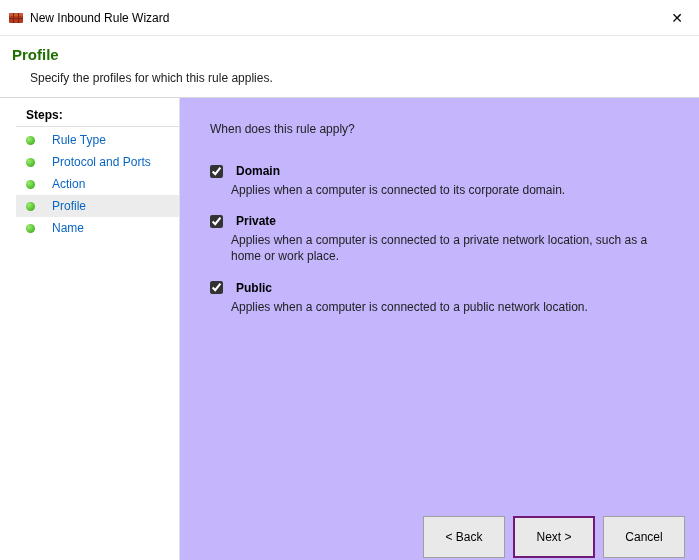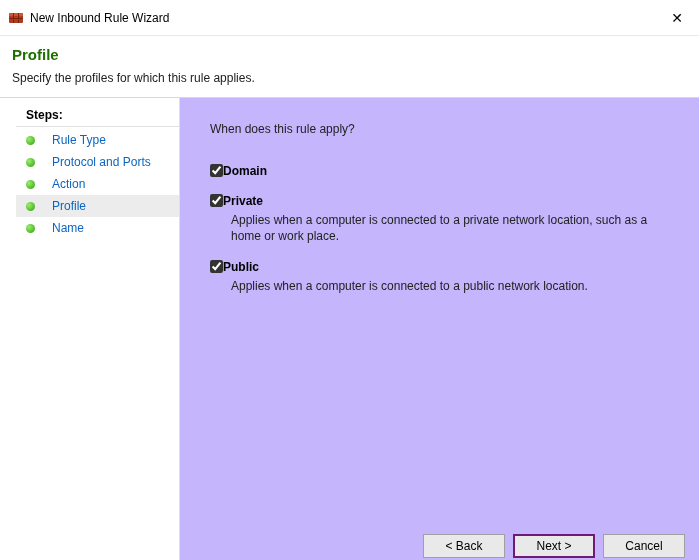--- a/index.html
+++ b/index.html
@@ -28,20 +28,21 @@
   }
   .header h1 {
     color: #1f6f00;
     font-size: 15px;
     font-weight: bold;
     margin-bottom: 8px;
   }
   .header .subtitle {
     font-size: 12px;
     color: #222;
+    margin-left: 18px;
   }
   .body {
     display: flex;
     border-top: 1px solid #d8d8d8;
     height: calc(560px - 28px - 60px - 1px);
   }
   .steps {
     width: 180px;
     background: #fff;
     border-right: 1px solid #e0e0e0;
@@ -81,21 +82,22 @@
     font-size: 12px;
     margin-bottom: 28px;
     color: #222;
   }
   .opt {
     margin-bottom: 16px;
     padding-left: 0;
   }
   .opt-row {
     display: flex;
-    gap: 0;
+    align-items: center;
+    gap: 13px;
     margin-bottom: 4px;
   }
   .opt-row input[type=checkbox] {
     width: 13px; height: 13px;
     accent-color: #333;
   }
   .opt-row .opt-label {
     font-weight: bold;
     font-size: 12px;
   }
@@ -108,21 +110,21 @@
   }
   .footer {
     position: absolute;
     bottom: 10px;
     right: 14px;
     display: flex;
     gap: 8px;
   }
   .btn {
     min-width: 82px;
-    height: 24px;
+    height: 42px;
     border: 1px solid #a0a0a0;
     background: #e9e9e9;
     font-size: 12px;
     cursor: default;
     padding: 0 10px;
   }
   .btn.primary {
     border: 2px solid #701a75;
     background: #e9e9e9;
   }
@@ -176,20 +178,21 @@
   </div>
 
   <div class="main">
     <div class="question">When does this rule apply?</div>
 
     <div class="opt">
       <div class="opt-row">
         <input type="checkbox" checked="" style="">
         <span class="opt-label">Domain</span>
       </div>
+      <div class="opt-desc">Applies when a computer is connected to its corporate domain.</div>
     </div>
 
     <div class="opt">
       <div class="opt-row">
         <input type="checkbox" checked="" style="">
         <span class="opt-label">Private</span>
       </div>
       <div class="opt-desc">Applies when a computer is connected to a private network location, such as a home or work place.</div>
     </div>
 

